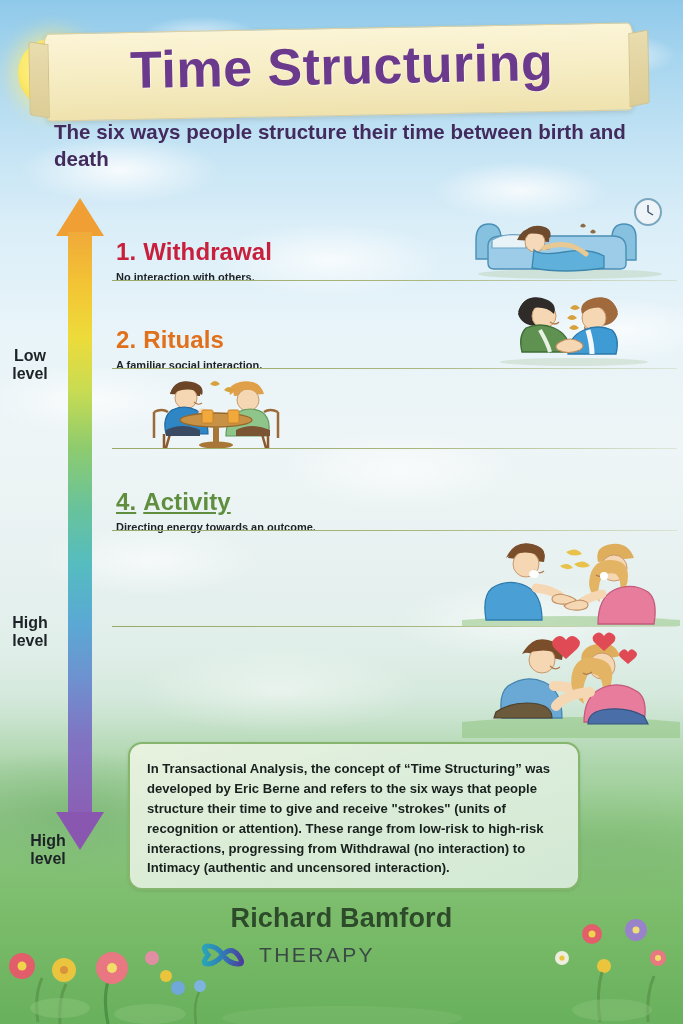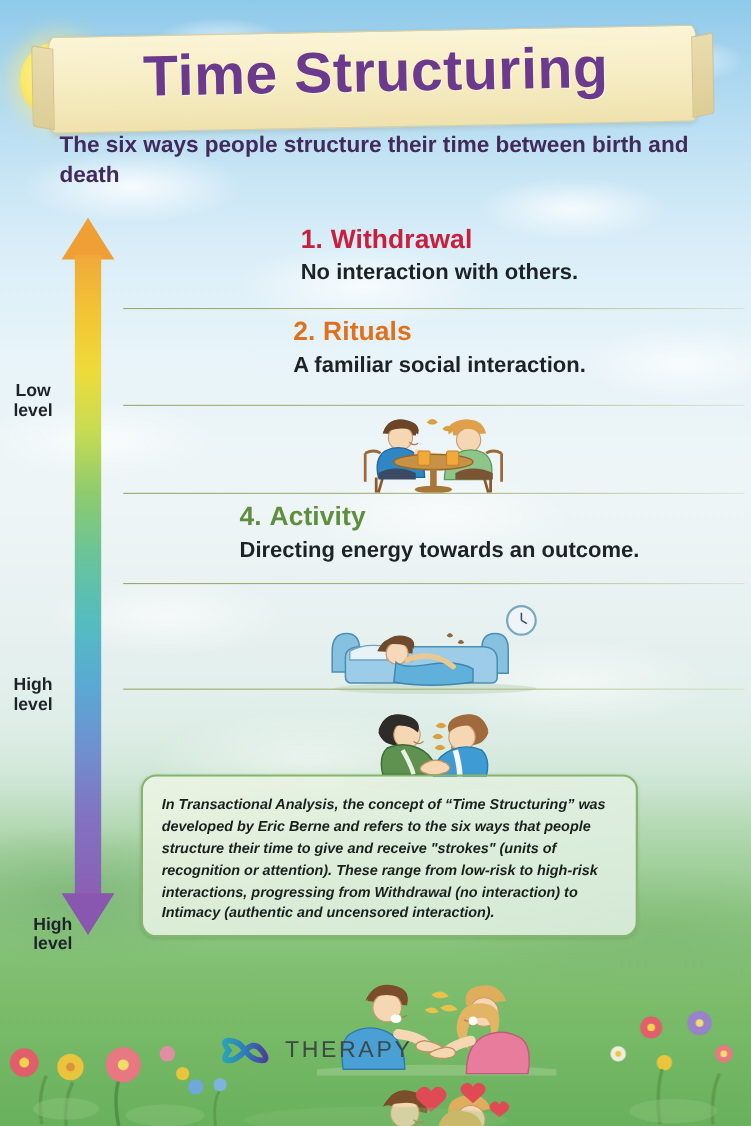--- a/index.html
+++ b/index.html
@@ -131,40 +131,39 @@
   .lvl-low  { top: 347px; }
   .lvl-mid  { top: 614px; }
   .lvl-bot  { top: 832px; left: 18px; }
   
   .list { position: absolute; left: 110px; top: 196px; width: 573px; }
   .row { position: relative; }
   .row .divider {
     position: absolute; left: 2px; right: 6px; top: 0; height: 1px;
     background: linear-gradient(90deg, #9aa86a 0%, #aab77d 55%, rgba(170,183,125,.25) 100%);
   }
-  .row-inner { display: flex; align-items: center; flex-direction: column; }
+  .row-inner { display: flex; align-items: flex-end; }
   .row-text { flex: 0 0 352px; padding: 9px 0 0 6px; }
   .row-head {
     font-size: 24px; font-weight: 700; line-height: 1.1; letter-spacing: .1px;
     margin-bottom: 4px;
   }
   .row-head .num { margin-right: 7px; }
   .row-desc {
-    font-size: 20px; font-weight: 600; line-height: 1.3; color: #1c2226;
+    font-size: 11px; font-weight: 600; line-height: 1.3; color: #1c2226;
   }
   .row-art { flex: 1 1 auto; position: relative; }
   
   .note {
-    position: absolute; left: 128px; top: 704px; width: 452px; height: 148px;
+    position: absolute; left: 128px; top: 742px; width: 452px; height: 148px;
     background: linear-gradient(145deg, rgba(236,244,226,.92), rgba(228,241,226,.88) 45%, rgba(221,238,224,.9));
     border: 2px solid #86b56e;
     border-radius: 14px;
     padding: 15px 17px 12px 17px;
     box-shadow: 0 1px 3px rgba(60,90,50,.18);
-    font-style: italic;
   }
   .note p {
     font-size: 13.1px; font-weight: 600; line-height: 1.52; color: #18201d;
     text-align: left;
   }
   
   .author {
     position: absolute; left: 0; top: 903px; width: 683px; text-align: center;
     font-size: 27px; font-weight: 700; color: #2d4a2b; letter-spacing: .2px;
   }
@@ -319,21 +318,21 @@
             <path d="M114 22 q5-6 10 0 q-5 4 -10 0 z" fill="#d7a23e"></path>
           </svg>
         </div>
       </div>
     </div>
 
     <div class="row" style="height:82px">
       <div class="divider"></div>
       <div class="row-inner">
         <div class="row-text">
-          <div class="row-head" style="color: rgb(95, 143, 62);">
+          <div class="row-head" style="color: rgb(95, 143, 62); text-decoration: underline;">
             <span class="num">4.</span><span>Activity</span>
           </div>
           <div class="row-desc">Directing energy towards an outcome.</div>
         </div>
         <div class="row-art">
           <svg width="218" height="82" viewBox="0 0 218 82"></svg>
         </div>
       </div>
     </div>
 
@@ -398,20 +397,21 @@
         </div>
       </div>
     </div>
 
   </div>
 
   <div class="note">
     <p>In Transactional Analysis, the concept of “Time Structuring” was developed by Eric Berne and refers to the six ways that people structure their time to give and receive "strokes" (units of recognition or attention). These range from low-risk to high-risk interactions, progressing from Withdrawal (no interaction) to Intimacy (authentic and uncensored interaction).</p>
   </div>
 
+  <div class="author">Richard Bamford</div>
   <div class="brand">
     <svg width="58" height="30" viewBox="0 0 58 30">
       <defs>
         <linearGradient id="infg" x1="0" y1="0" x2="1" y2="0">
           <stop offset="0" stop-color="#2aa2b8"></stop>
           <stop offset="45%" stop-color="#2f7fb8"></stop>
           <stop offset="100%" stop-color="#4b3f9e"></stop>
         </linearGradient>
       </defs>
       <path d="M14 15 q-7-9 0-9 q9 0 15 9 q6 9 15 9 q7 0 0-9 q-7-9 -15 0 q-8 9 -15 9 q-7 0 0-9 z" fill="none" stroke="url(#infg)" stroke-width="5.2" stroke-linecap="round"></path>

